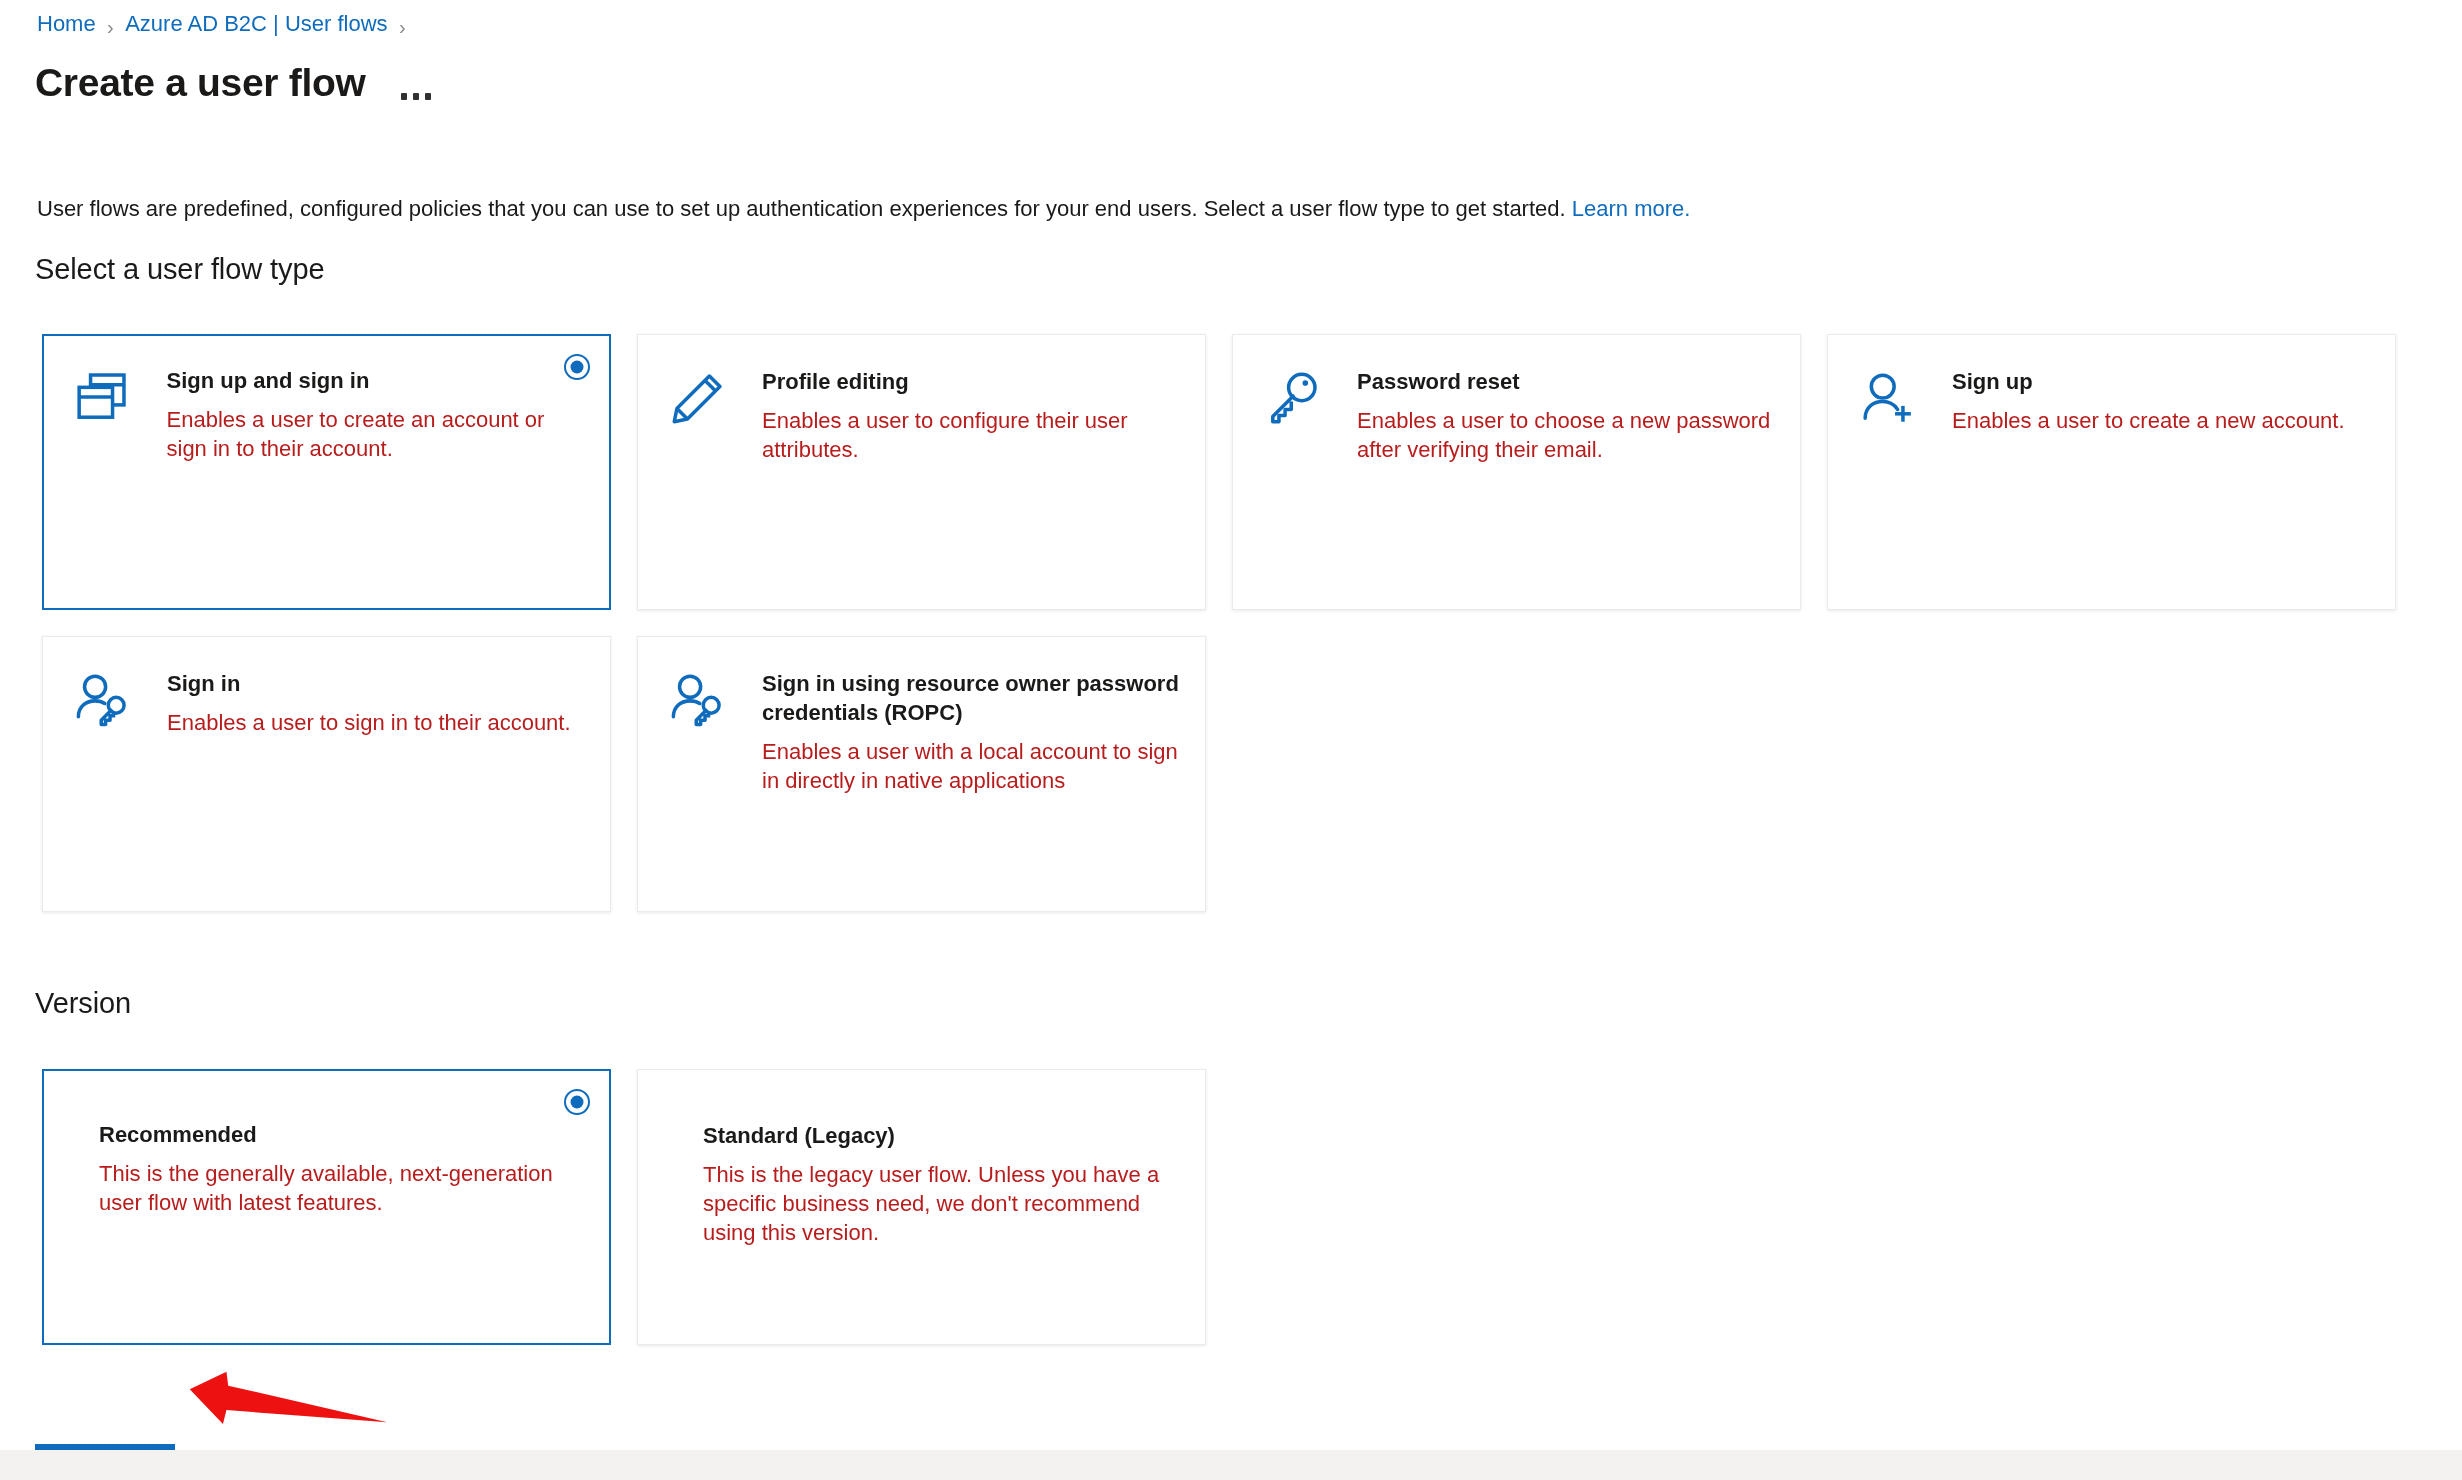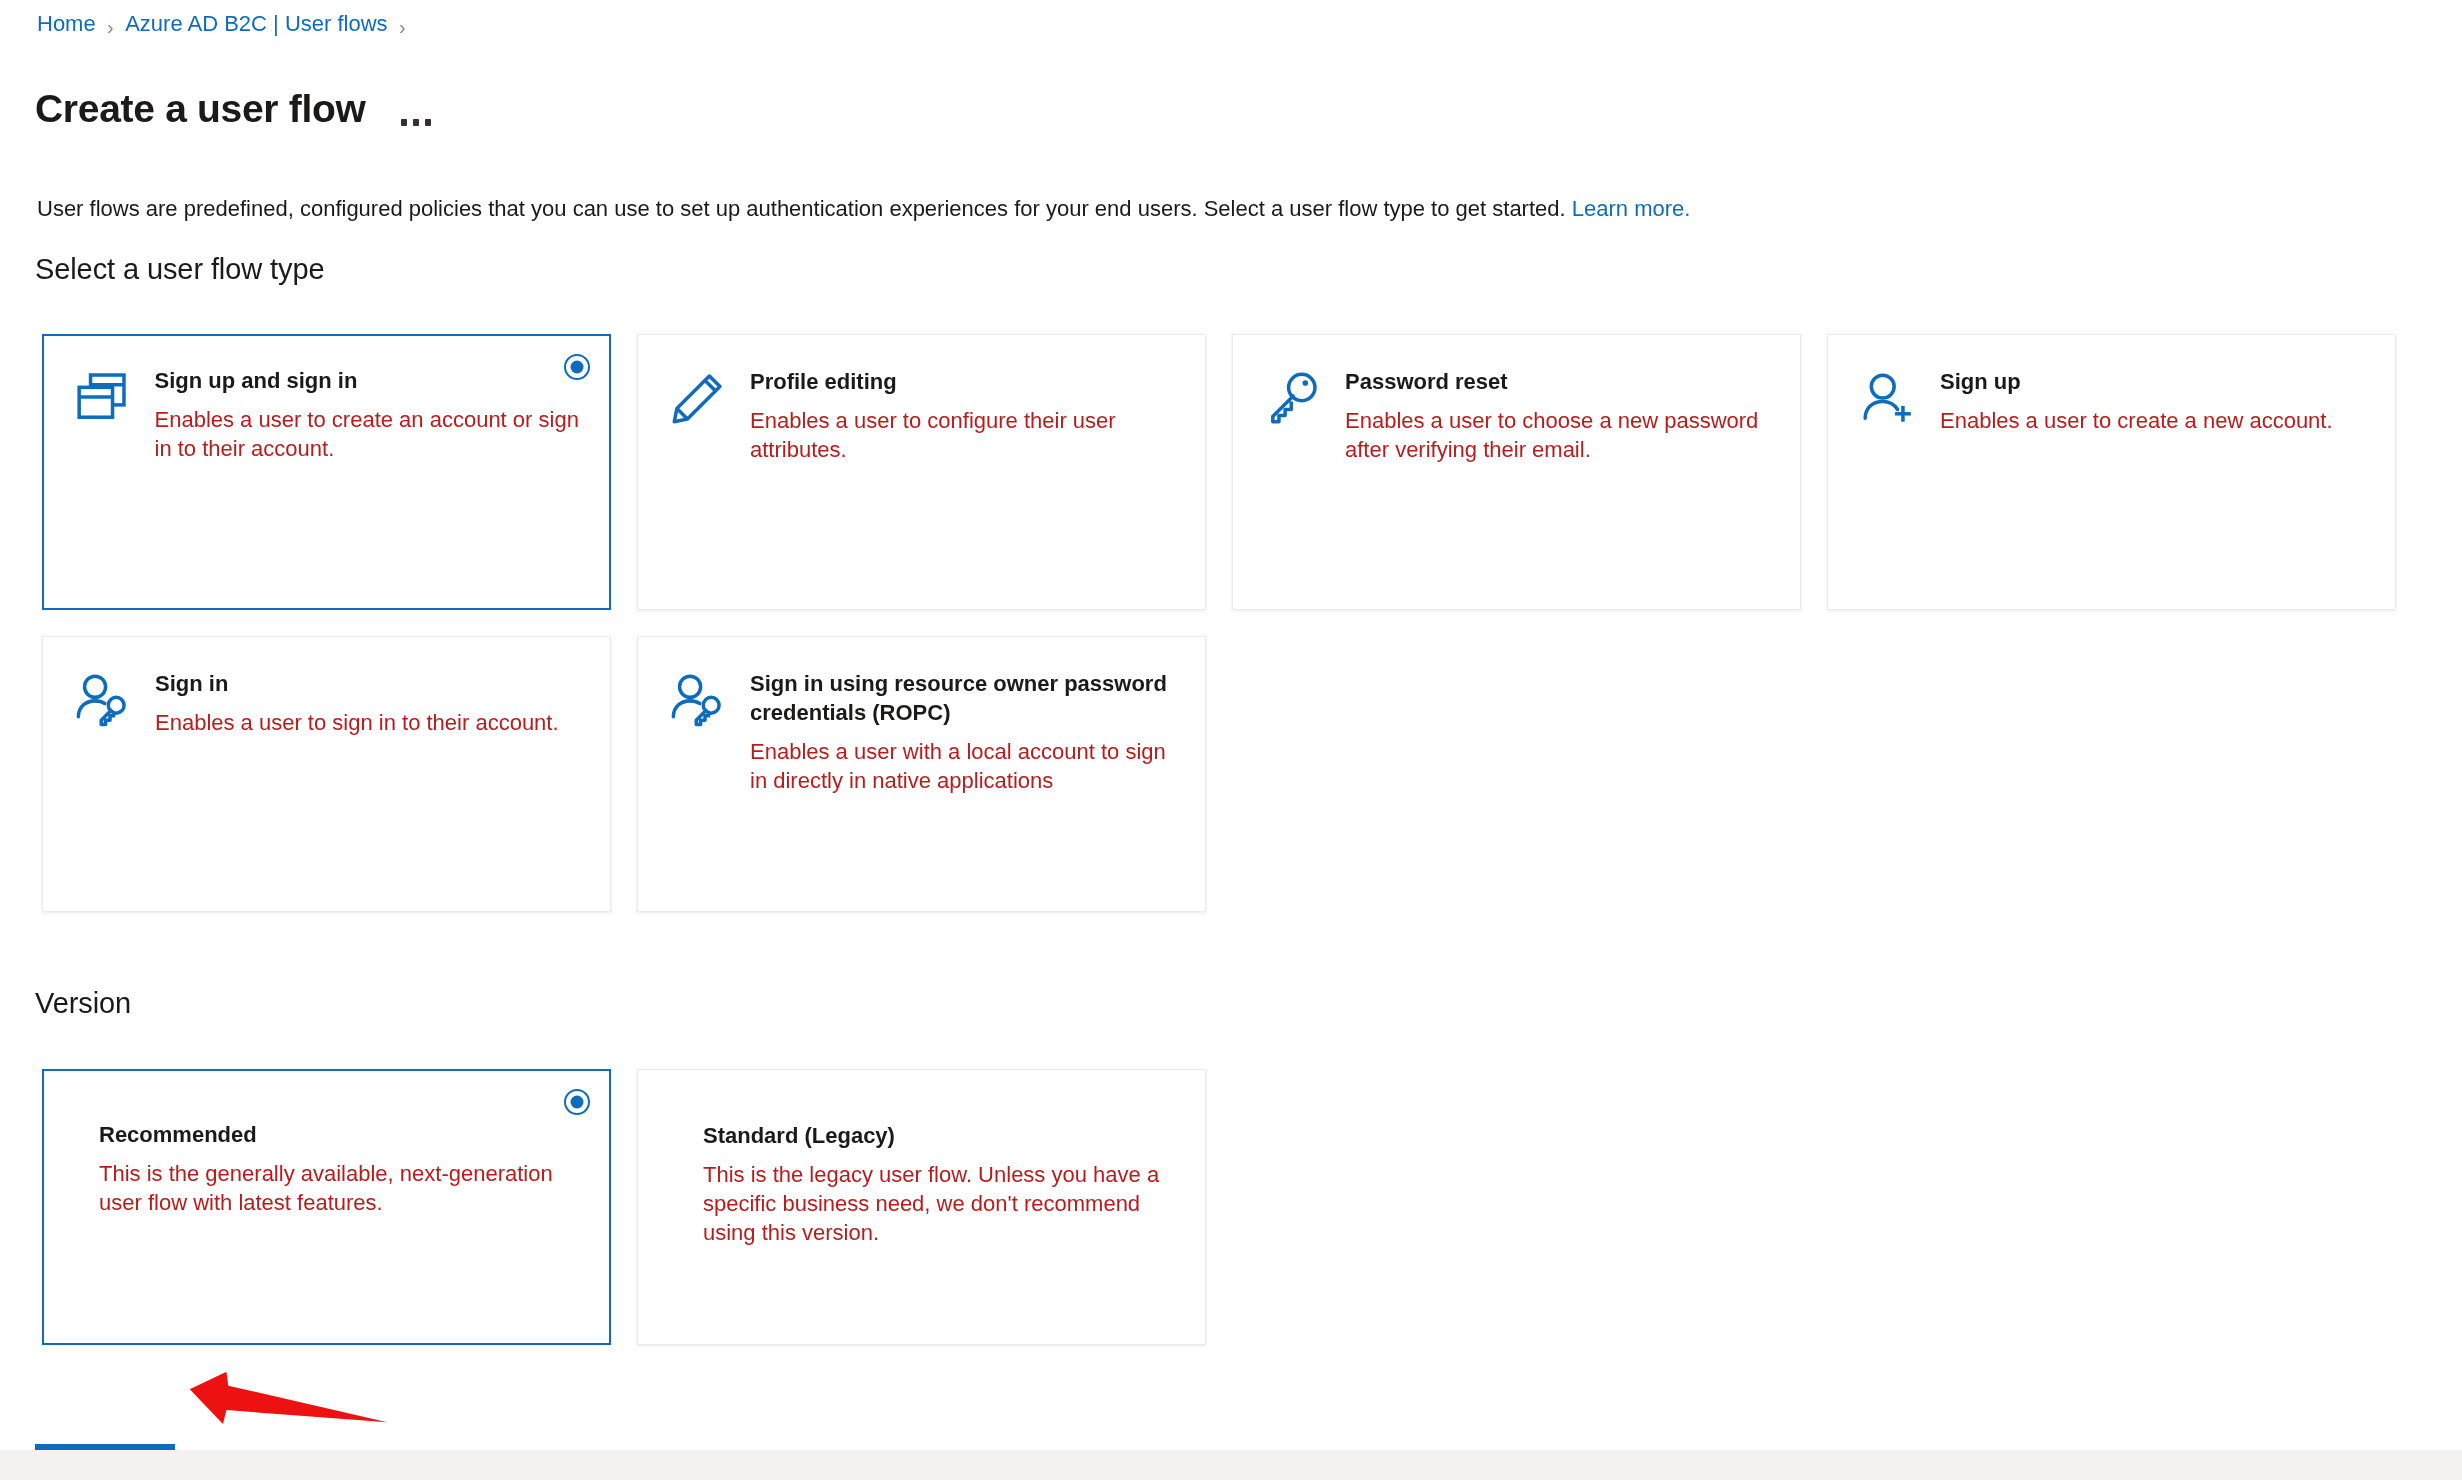--- a/index.html
+++ b/index.html
@@ -38,21 +38,21 @@
     margin: 0 11.4px;
     font-size: 20px;
     line-height: 1;
     display: inline-block;
   }
 
   
   .page-title-row {
     position: absolute;
     left: 35px;
-    top: 62px;
+    top: 36px;
     display: flex;
     align-items: center;
   }
   .page-title {
     font-size: 39px;
     font-weight: bold;
     letter-spacing: -0.3px;
     color: #1b1a19;
     line-height: 1.1;
   }
@@ -127,20 +127,21 @@
   .card.selected {
     border: 2.6px solid #0f6cbd;
     box-shadow: none;
   }
 
   .card-inner {
     display: flex;
     padding: 30px 26px 0 26px;
     box-sizing: border-box;
     height: 100%;
+    gap: 12px;
   }
   .card.selected .card-inner { padding: 28px 24.5px 0 24.5px; }
 
   .card-icon {
     flex: 0 0 auto;
     width: 67px;
     height: 67px;
     margin-right: 19px;
     display: flex;
     align-items: flex-start;

